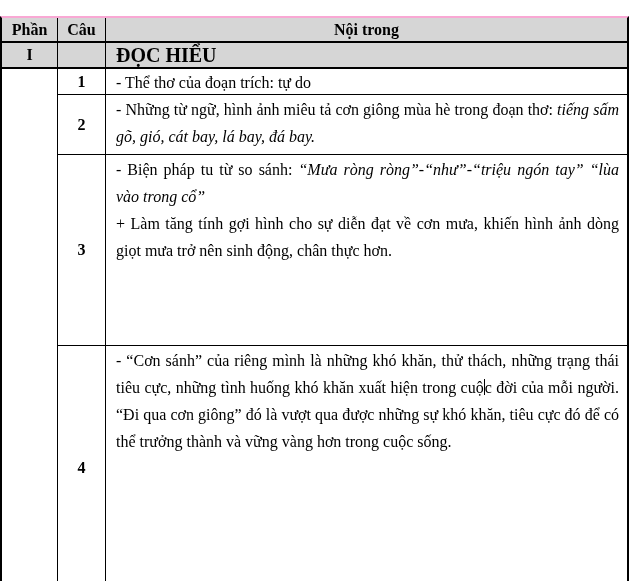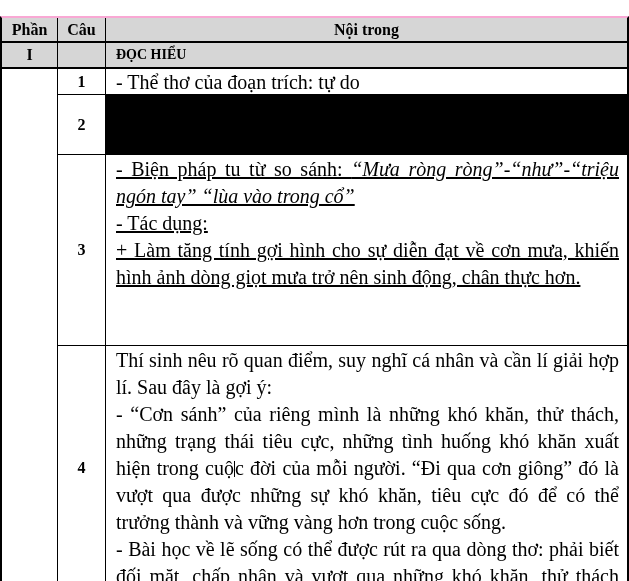--- a/index.html
+++ b/index.html
@@ -40,29 +40,29 @@
   .col-header {
     font-weight: bold;
     font-size: 16px;
   }
   .thickline { border-bottom: 1px solid #000000; }   
   .thicktop  { border-top: 1px solid #000000; }
   .section-title-cell {
     display: flex;
     align-items: center;
     font-weight: bold;
-    font-size: 14px;
+    font-size: 20px;
     padding-left: 10px;
   }
   .num-cell {
     font-weight: bold;
     font-size: 16px;
   }
   .content-cell {
-    font-size: 20px;
+    font-size: 16px;
     line-height: 27px;
     text-align: justify;
     padding: 1px 8px 0 10px;
   }
   .content-cell .para { margin: 0; }
   .italic { font-style: italic; }
   .caret {
     display: inline-block;
     width: 1px;
     height: 16px;
@@ -101,48 +101,44 @@
   </div>
   <div class="cell content-cell row1-content" style="grid-column:3; grid-row:3;">
     <div class="para">
       <span>- Thể thơ của đoạn trích: tự do</span>
     </div>
   </div>
 
   <div class="cell center num-cell" style="grid-column:2; grid-row:4;">
     <span>2</span>
   </div>
+  <div class="cell content-cell" style="grid-column:3; grid-row:4;">
+    <div class="para">
+      <span>- Những từ ngữ, hình ảnh miêu tả cơn giông mùa hè trong đoạn thơ: </span><span class="italic">tiếng sấm gõ, gió, cát bay, lá bay, đá bay.</span>
+    </div>
+  </div>
 
   <div class="cell center num-cell" style="grid-column:2; grid-row:5;">
     <span>3</span>
   </div>
-  <div class="cell content-cell" style="grid-column:3; grid-row:5;text-decoration:underline;">
+  <div class="cell content-cell" style="grid-column:3; grid-row:5;">
     <div class="para">
       <span>- Biện pháp tu từ so sánh: </span><span class="italic">“Mưa ròng ròng”-“như”-“triệu ngón tay” “lùa vào trong cổ”</span>
-    </div>
-    <div class="para">
-      <span>- Tác dụng:</span>
     </div>
     <div class="para">
       <span>+ Làm tăng tính gợi hình cho sự diễn đạt về cơn mưa, khiến hình ảnh dòng giọt mưa trở nên sinh động, chân thực hơn.</span>
     </div>
   </div>
 
   <div class="cell center num-cell thickline" style="grid-column:2; grid-row:6;">
     <span>4</span>
   </div>
   <div class="cell content-cell thickline" style="grid-column:3; grid-row:6;">
     <div class="para">
-      <span>Thí sinh nêu rõ quan điểm, suy nghĩ cá nhân và cần lí giải hợp lí. Sau đây là gợi ý:</span>
-    </div>
-    <div class="para">
       <span>- “Cơn sánh” của riêng mình là những khó khăn, thử thách, những trạng thái tiêu cực, những tình huống khó khăn xuất hiện trong cuộ</span><span class="caret"></span><span>c đời của mỗi người. “Đi qua cơn giông” đó là vượt qua được những sự khó khăn, tiêu cực đó để có thể trưởng thành và vững vàng hơn trong cuộc sống.</span>
-    </div>
-    <div class="para">
-      <span>- Bài học về lẽ sống có thể được rút ra qua dòng thơ: phải biết đối mặt, chấp nhận và vượt qua những khó khăn, thử thách trong cuộc đời. Từ đó mỗi người sẽ vững vàng và trưởng thành hơn.</span>
     </div>
   </div>
 
   <div class="cell gray thicktop" style="grid-column:1; grid-row:7;"></div>
   <div class="cell thicktop" style="grid-column:2; grid-row:7;"></div>
   <div class="cell thicktop" style="grid-column:3; grid-row:7;"></div>
 
 </div>
 
 </body></html>

